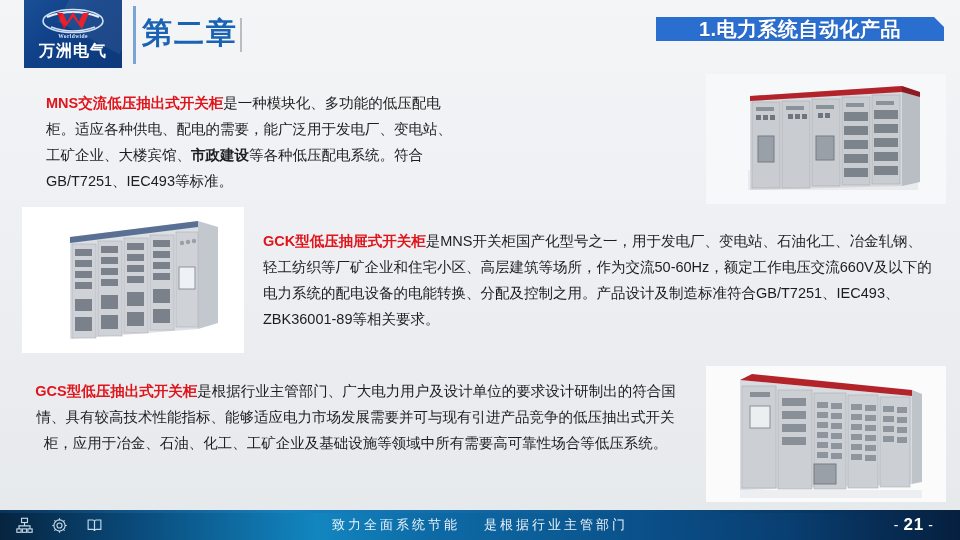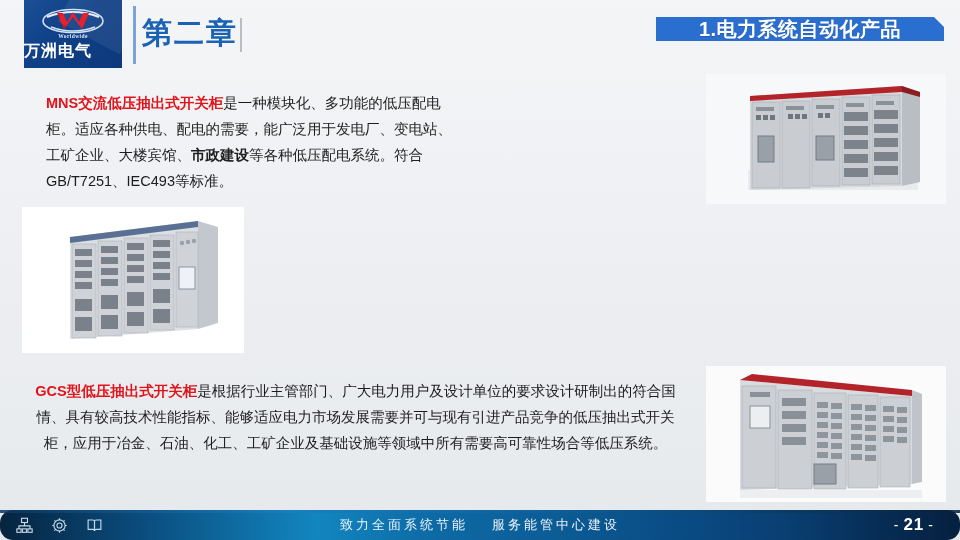--- a/index.html
+++ b/index.html
@@ -27,21 +27,21 @@
     position:absolute;left:0;right:0;top:7px;height:28px;
     display:flex;align-items:center;justify-content:center;
   }
   .logo-mark svg{display:block;}
   .logo-sub{
     position:absolute;left:0;right:0;top:33px;text-align:center;
     font-size:5.5px;color:#dfe8f5;letter-spacing:.4px;font-weight:bold;
     font-family:"Liberation Serif",serif;
   }
   .logo-cn{
-    position:absolute;left:0;right:0;top:41px;text-align:left;
+    position:absolute;left:0;right:0;top:41px;text-align:center;
     font-size:16px;color:#ffffff;font-weight:bold;letter-spacing:1px;
   }
   .header-divider{
     position:absolute;left:133px;top:6px;width:3px;height:58px;
     background:#7aa4d6;
   }
   .chapter{
     position:absolute;left:142px;top:13px;
     font-size:30px;font-weight:bold;color:#1a62b3;letter-spacing:2px;
     font-family:"Liberation Sans",sans-serif;
@@ -81,21 +81,20 @@
   #img1{left:706px;top:74px;width:240px;height:130px;}
   #img2{left:22px;top:207px;width:222px;height:146px;}
   #img3{left:706px;top:366px;width:240px;height:136px;}
   .photo svg{display:block;width:100%;height:100%;}
 
   
   .footer{
     position:absolute;left:0;bottom:0;width:960px;height:30px;
     background:linear-gradient(90deg,#06243f 0%,#0a4a7a 14%,#1286c0 33%,
       #0d6aa5 45%,#0c5e98 56%,#0a4c85 70%,#093f72 82%,#072c54 92%,#05203f 100%);
-    border-radius:13px;
   }
   .footer:before{
     content:"";position:absolute;left:0;top:0;width:960px;height:3px;
     background:linear-gradient(90deg,#0a3560 0%,#1a7fc0 30%,#0e5b95 60%,#06203c 100%);
     opacity:.85;
   }
   .footer-icons{
     position:absolute;left:16px;top:0;height:30px;display:flex;
     align-items:center;gap:18px;
   }
@@ -135,20 +134,21 @@
     <div class="header-divider"></div>
     <div class="chapter">第二章</div>
     <div class="chapter-sep"></div>
   </div>
 
   <div class="banner">
     <div class="banner-text">1.电力系统自动化产品</div>
   </div>
 
   <div class="para" id="p1"><span class="hl">MNS交流低压抽出式开关柜</span><span>是一种模块化、多功能的低压配电柜。适应各种供电、配电的需要，能广泛用于发电厂、变电站、工矿企业、大楼宾馆、</span><span class="bold">市政建设</span><span>等各种低压配电系统。符合GB/T7251、IEC493等标准。</span></div>
+  <div class="para" id="p2"><span class="hl">GCK型低压抽屉式开关柜</span><span>是MNS开关柜国产化型号之一，用于发电厂、变电站、石油化工、冶金轧钢、轻工纺织等厂矿企业和住宅小区、高层建筑等场所，作为交流50-60Hz，额定工作电压交流660V及以下的电力系统的配电设备的电能转换、分配及控制之用。产品设计及制造标准符合GB/T7251、IEC493、ZBK36001-89等相关要求。</span></div>
   <div class="para" id="p3"><span class="hl">GCS型低压抽出式开关柜</span><span>是根据行业主管部门、广大电力用户及设计单位的要求设计研制出的符合国情、具有较高技术性能指标、能够适应电力市场发展需要并可与现有引进产品竞争的低压抽出式开关柜，应用于冶金、石油、化工、工矿企业及基础设施等领域中所有需要高可靠性场合等低压系统。</span></div>
 
   <div class="photo" id="img1">
     <svg viewBox="0 0 240 130" preserveAspectRatio="none">
       <rect width="240" height="130" fill="#f7f8f9"></rect>
       <rect x="42" y="96" width="170" height="20" fill="#e9ebee"></rect>
 
       <polygon points="44,22 196,12 196,112 44,116" fill="#d6d9dd"></polygon>
       <polygon points="196,12 214,18 214,108 196,112" fill="#b9bec4"></polygon>
 
@@ -324,21 +324,21 @@
       <span>
         <svg width="17" height="17" viewBox="0 0 20 20" fill="none" stroke="#d9e9f6" stroke-width="1.3">
           <path d="M2.5 3.5h5.5c1.1 0 2 .9 2 2v11c0-1.1-.9-2-2-2H2.5z"></path>
           <path d="M17.5 3.5H12c-1.1 0-2 .9-2 2v11c0-1.1.9-2 2-2h5.5z"></path>
         </svg>
       </span>
     </div>
 
     <div class="footer-center">
       <span>致力全面系统节能</span>
-      <span>服务能管中心建设</span>
+      <span>是根据行业主管部门</span>
     </div>
 
     <div class="page-num">
       <span>-</span>
       <span class="pn">21</span>
       <span>-</span>
     </div>
   </div>
 
 </div>

